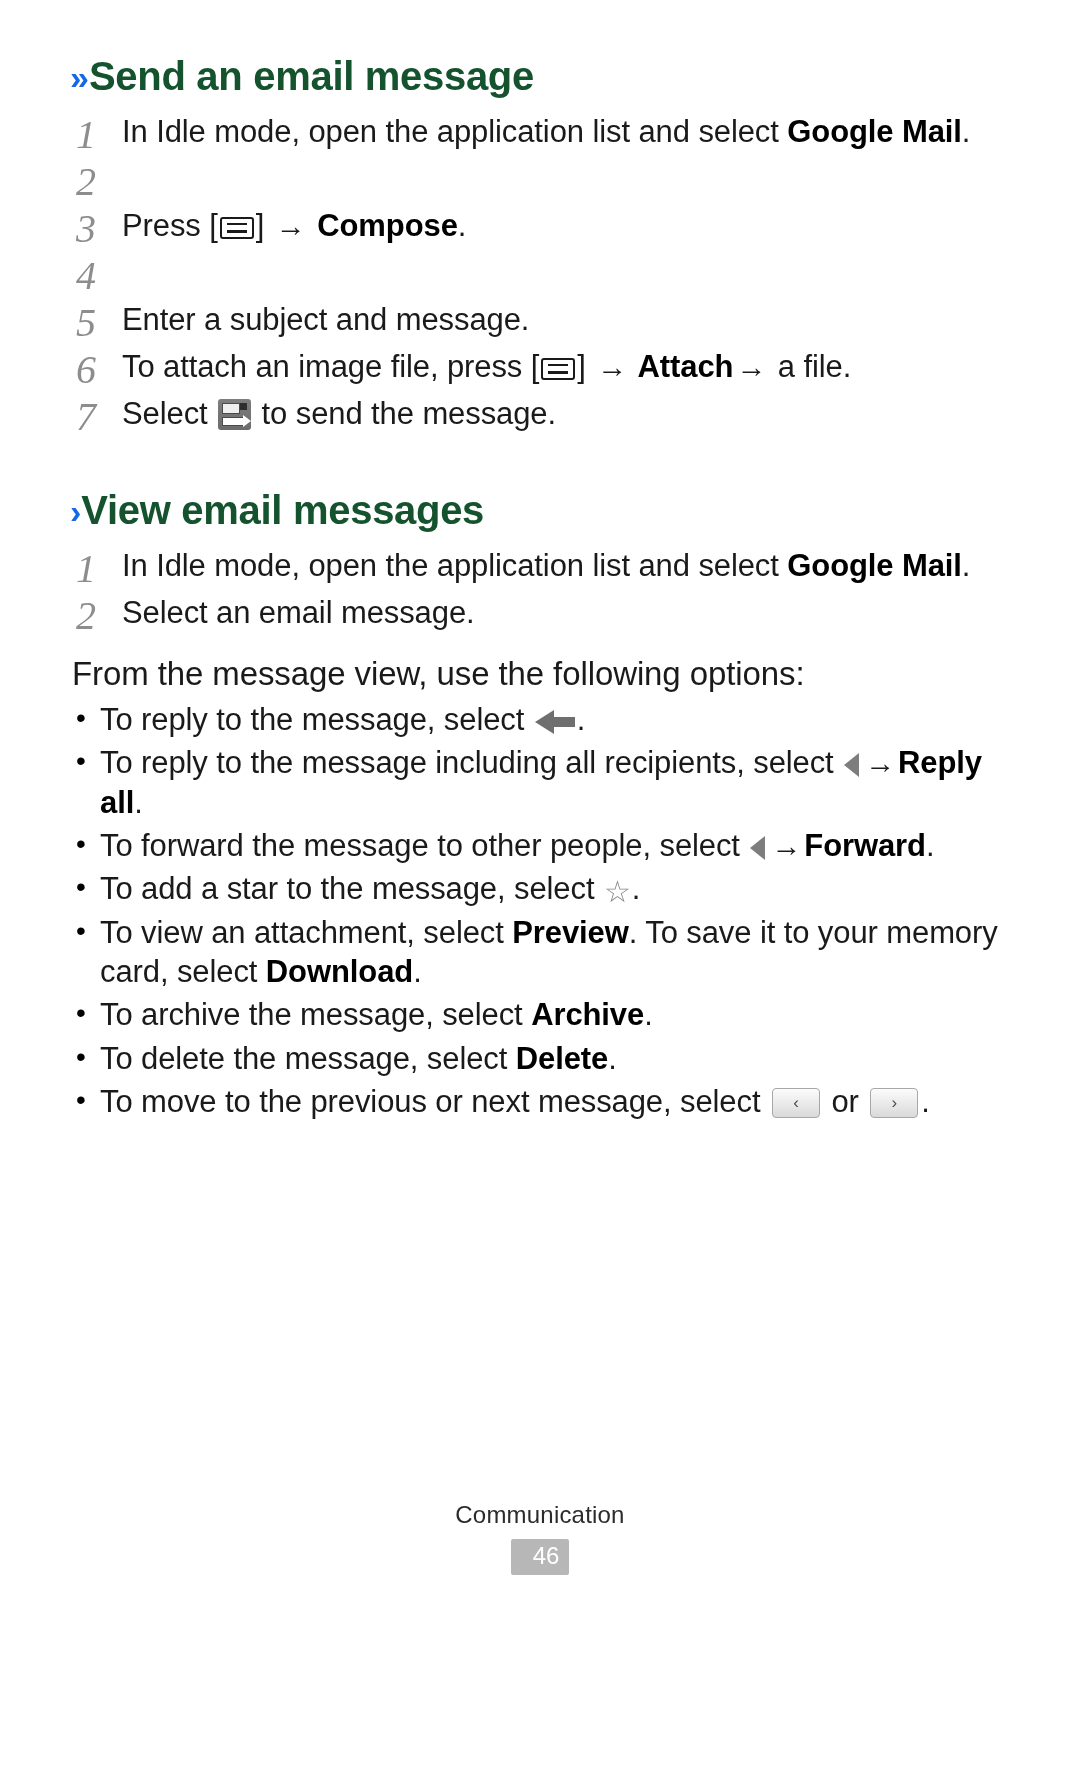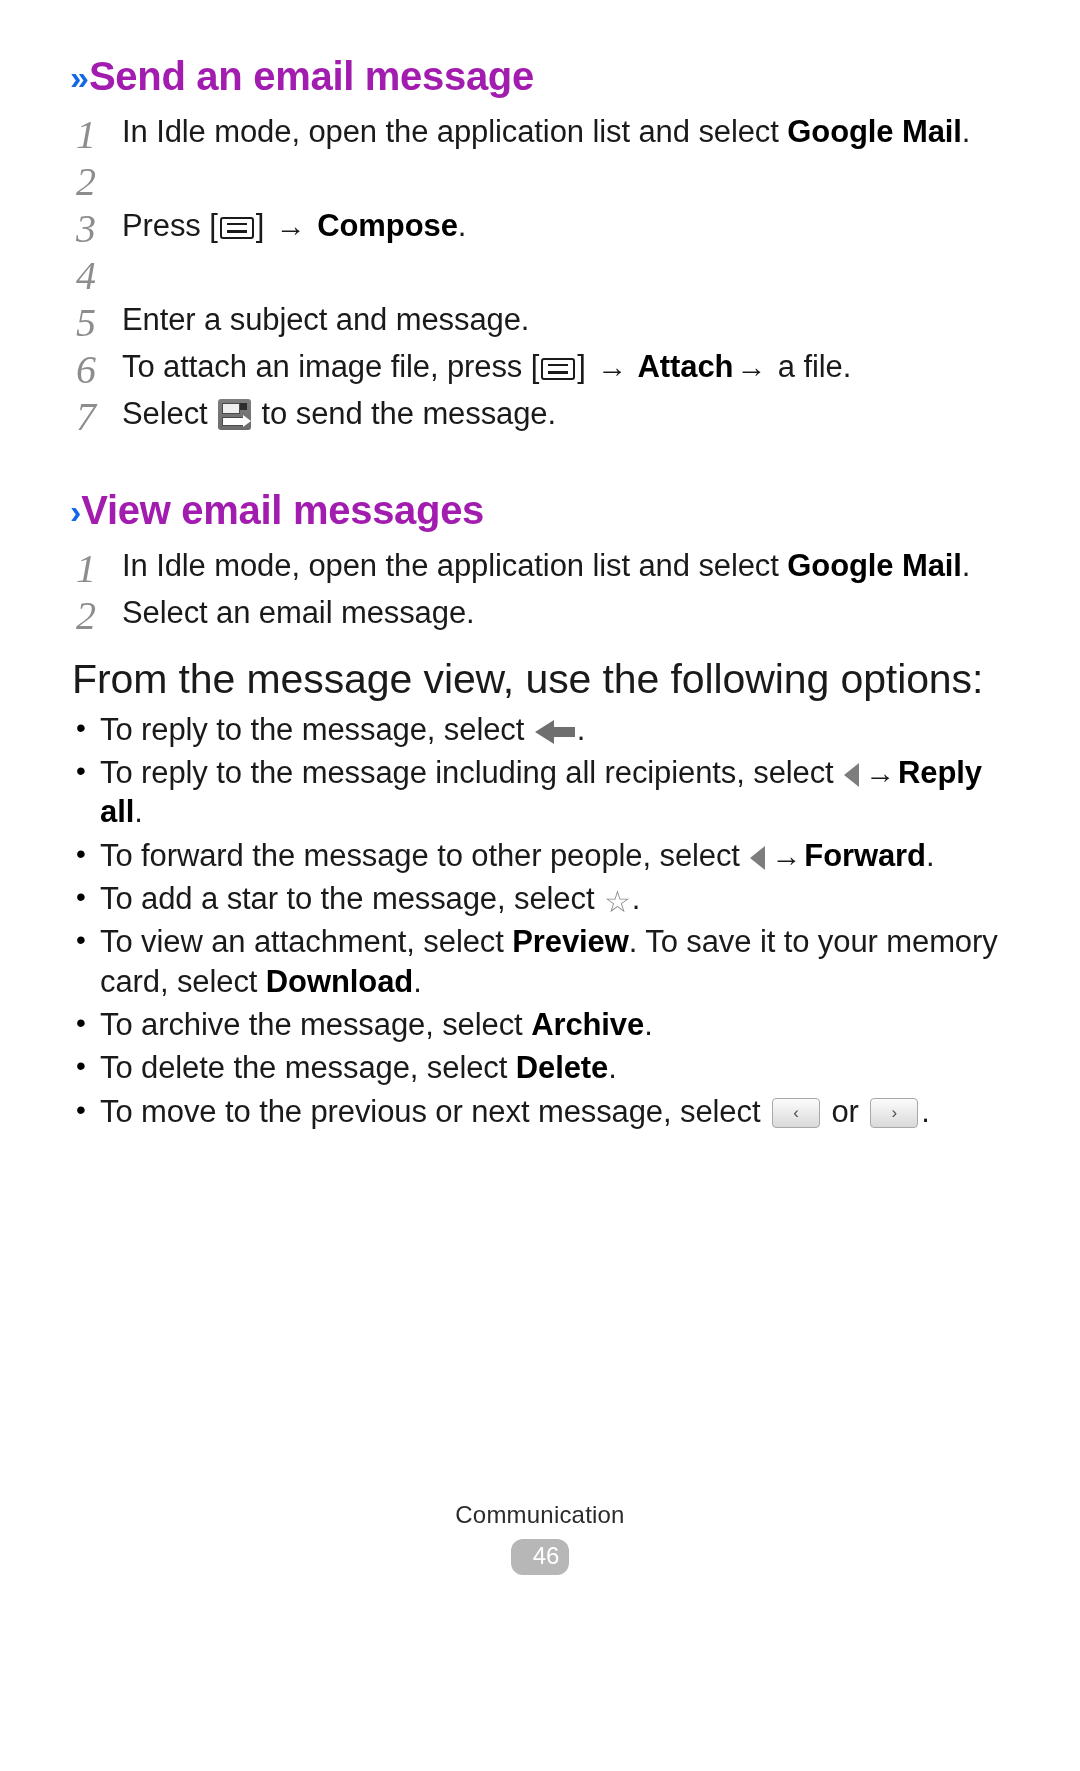--- a/index.html
+++ b/index.html
@@ -39,21 +39,21 @@
   .section-heading .chev {
     color: #1368e8;
     font-size: 34px;
     font-weight: bold;
     margin-right: 6px;
     line-height: 1;
     letter-spacing: -6px;
     position: relative;
     top: -1px;
   }
-  .section-heading .htext { color: #a21caf; }
+  .section-heading .htext { color: #14532d; }
   .heading-gap { height: 46px; }
 
   
   .steps { margin: 0; padding: 0; }
   .step {
     display: flex;
     align-items: flex-start;
     margin-bottom: 5px;
   }
   .step-num {
@@ -71,21 +71,21 @@
     flex: 1 1 auto;
     font-size: 31px;
     line-height: 1.22;
     color: #1a1a1a;
     letter-spacing: -0.1px;
   }
   .step-body b { font-weight: bold; color: #000; }
 
   
   .lead {
-    font-size: 41px;
+    font-size: 33px;
     line-height: 1.22;
     color: #1a1a1a;
     margin: 18px 0 6px 2px;
     letter-spacing: -0.1px;
   }
 
   
   .bullets { margin: 0; padding: 0; }
   .bullet {
     display: flex;
@@ -259,21 +259,21 @@
     letter-spacing: 0.2px;
   }
   .footer-page {
     display: inline-block;
     min-width: 52px;
     padding: 5px 10px 7px 22px;
     background: #b7b7b7;
     color: #ffffff;
     font-size: 24px;
     line-height: 1;
-    border-radius: 12px;
+    border-radius: 2px;
     font-weight: normal;
   }
 </style>
 </head>
 <body>
 
 <div class="page">
   <div class="content">
 
     <div class="section-heading">

